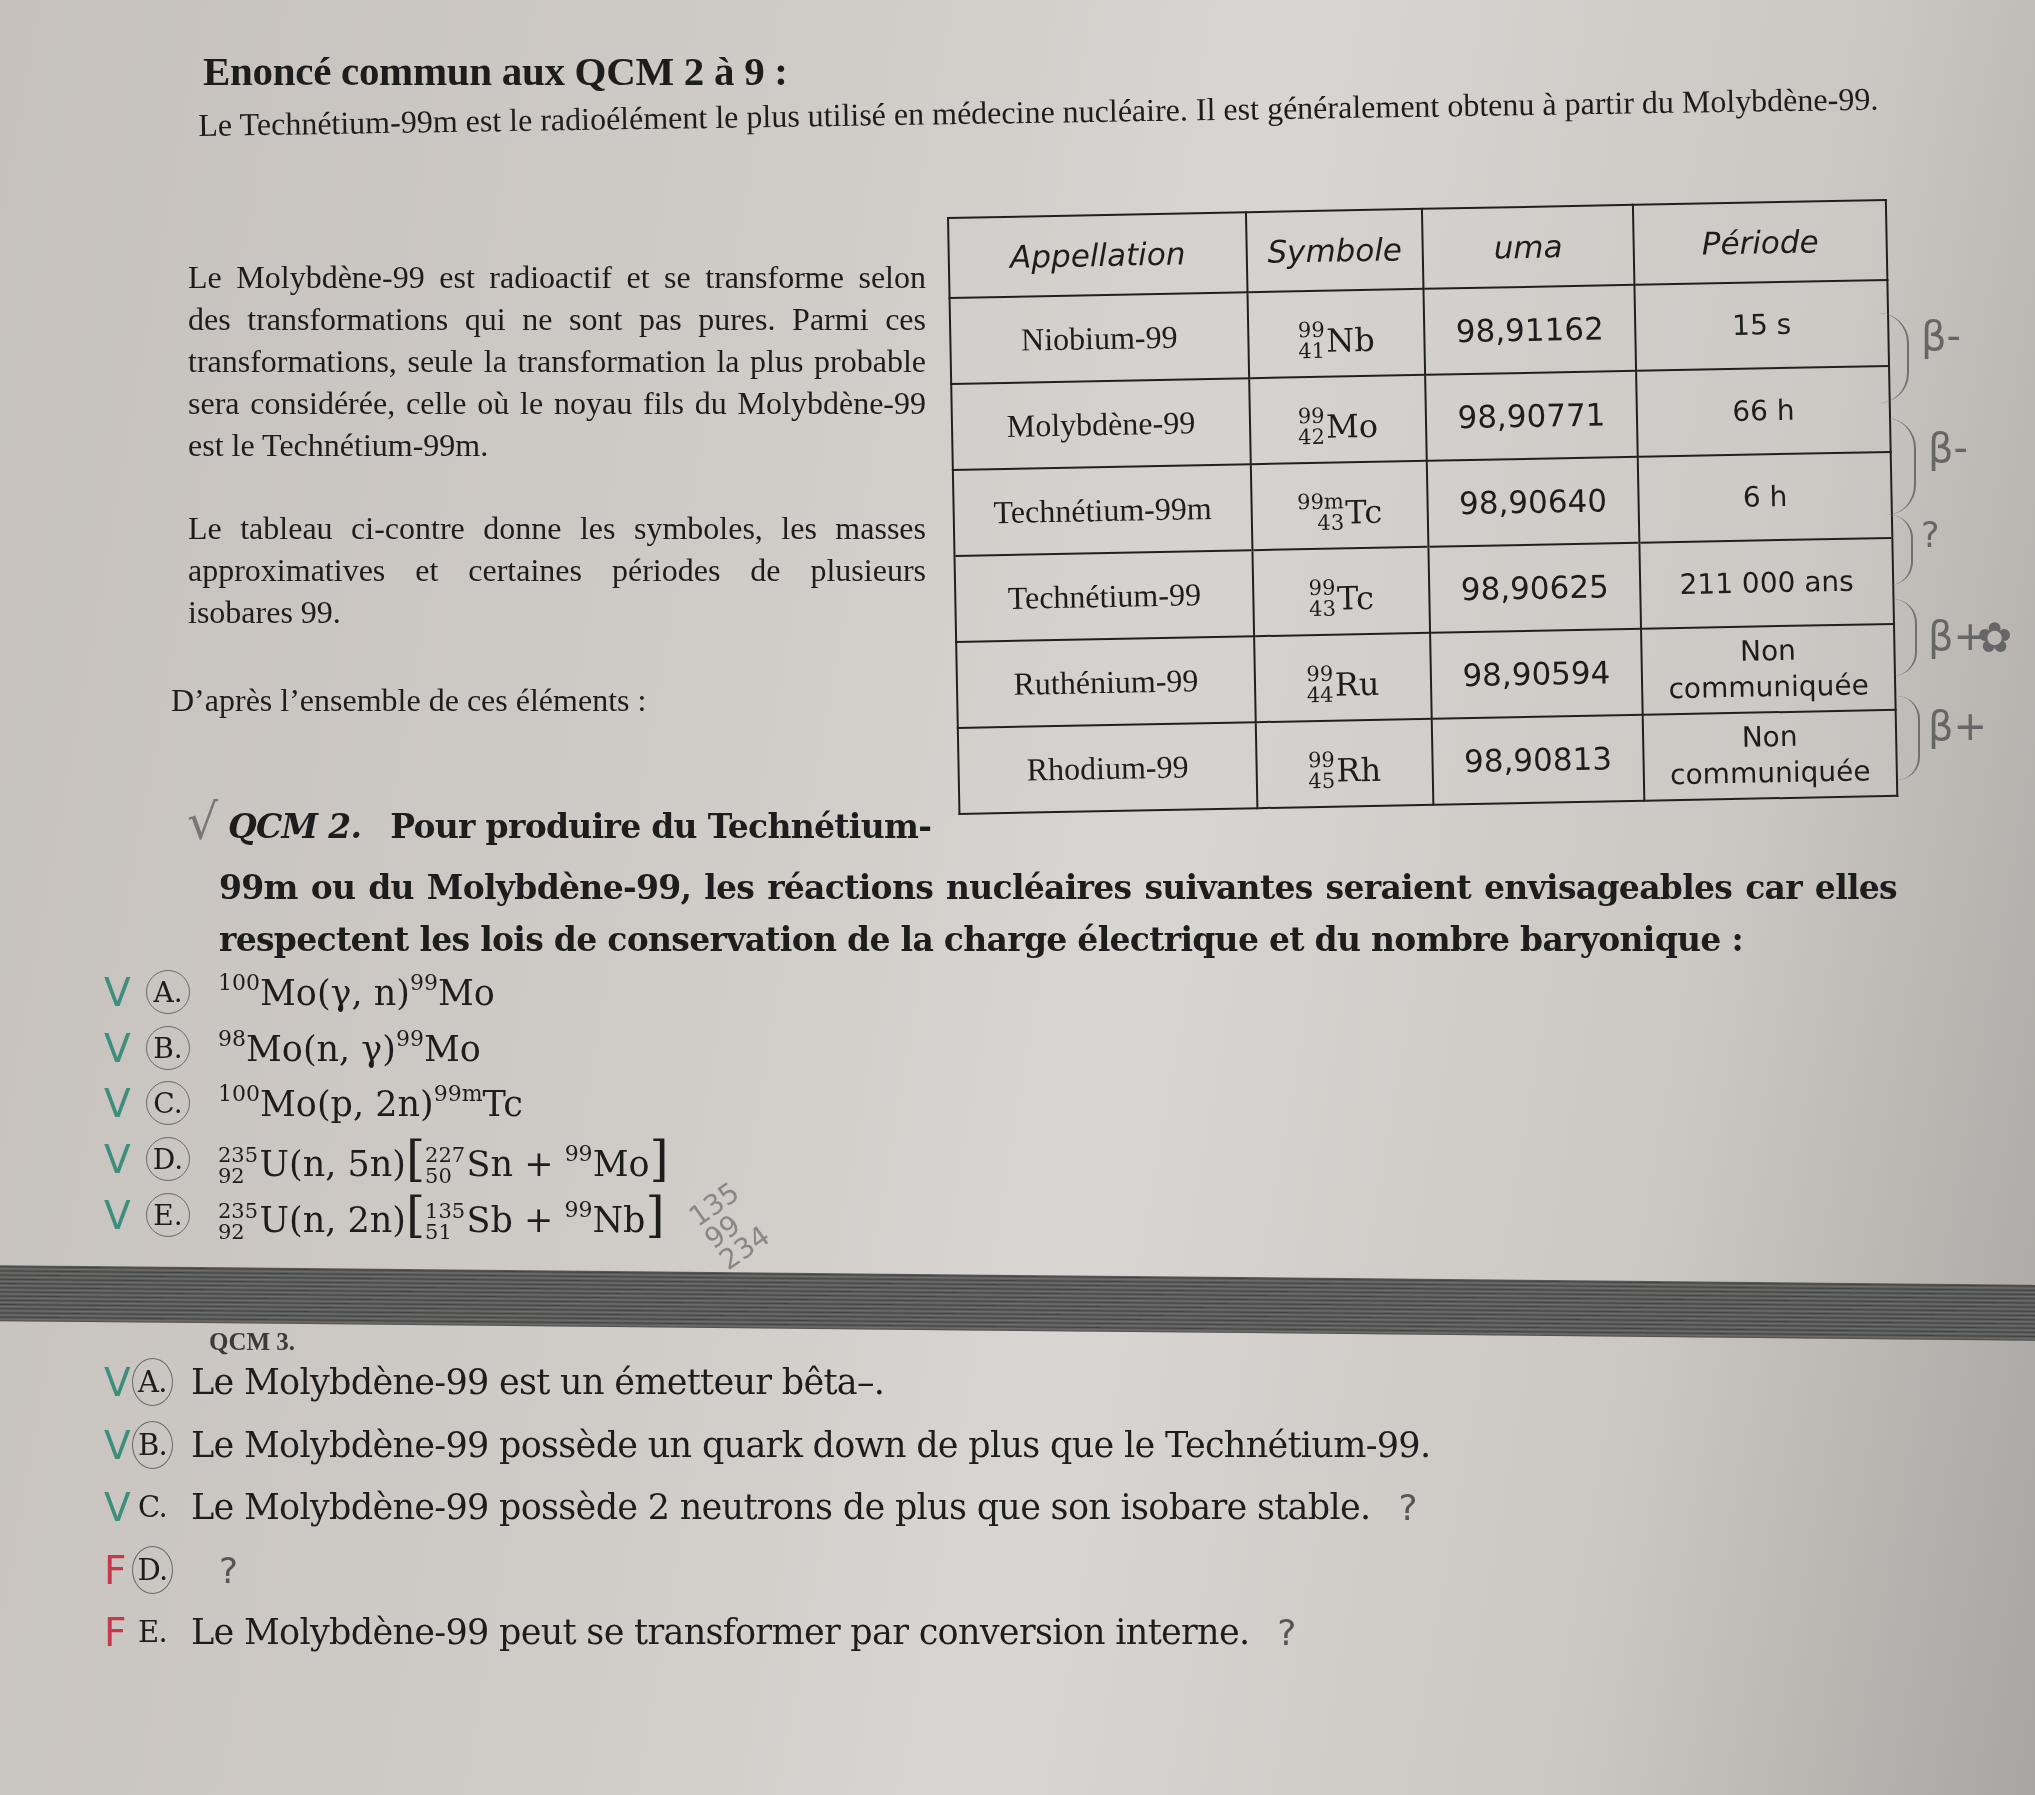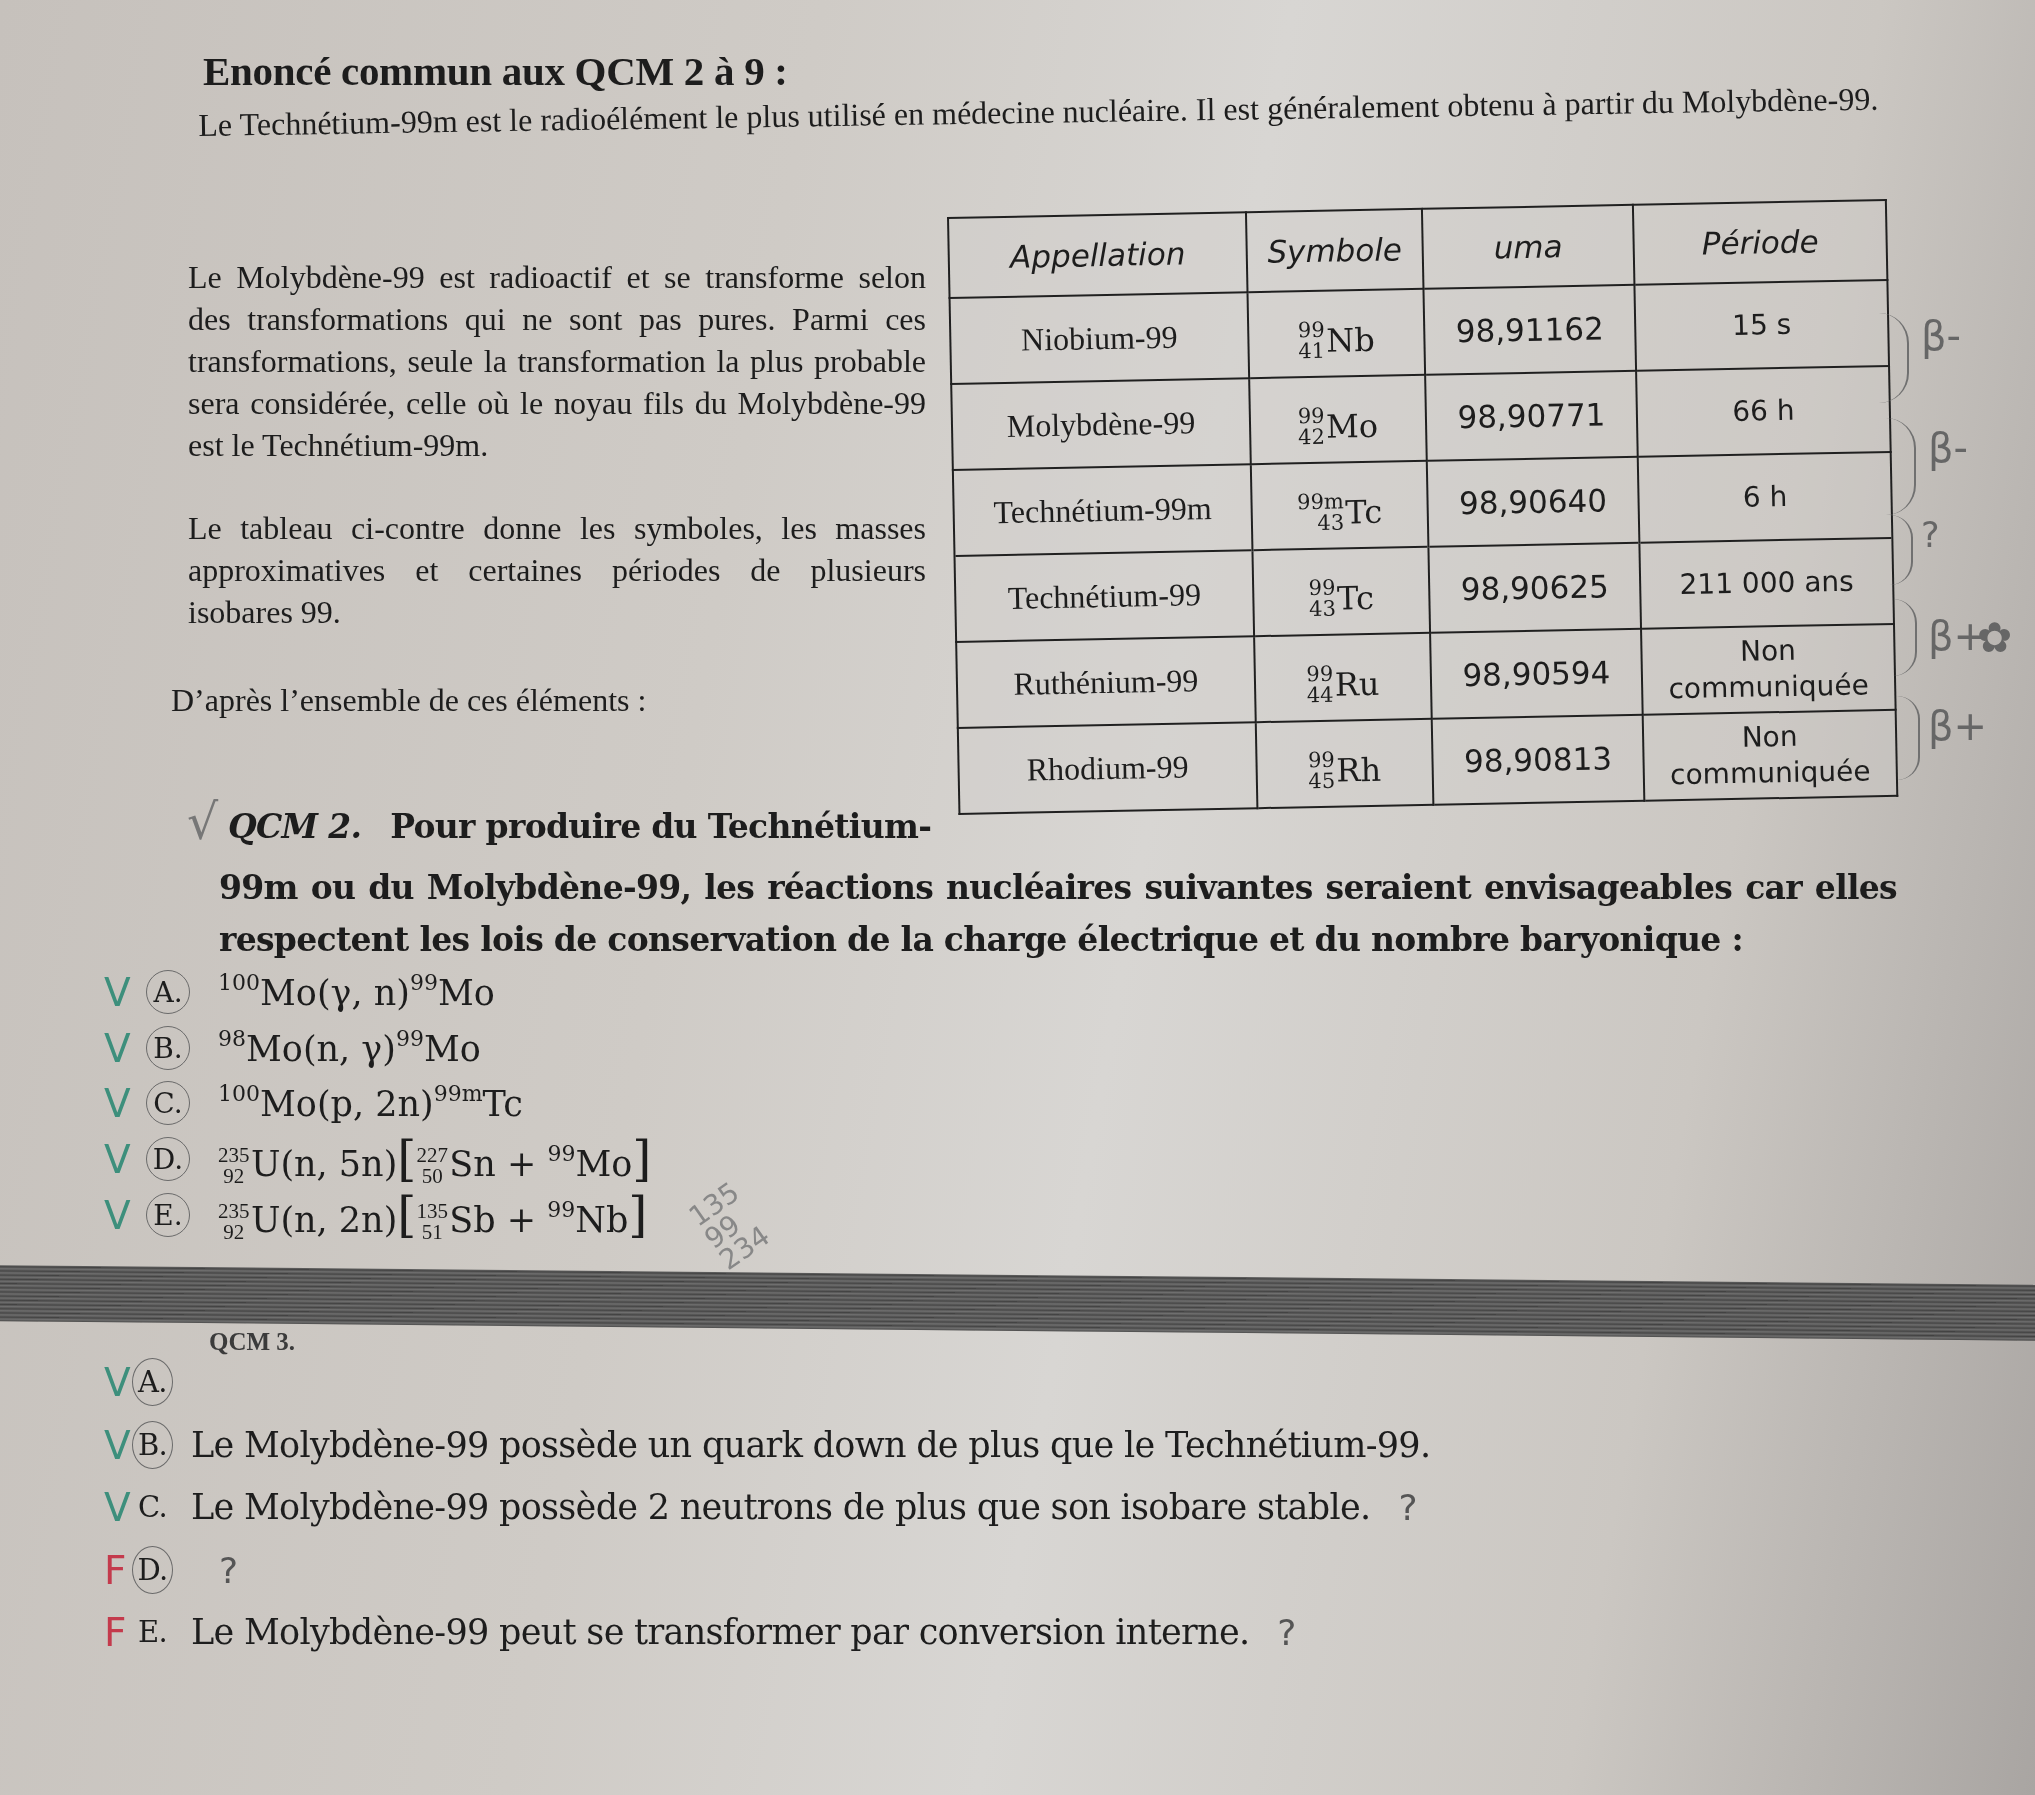--- a/index.html
+++ b/index.html
@@ -35,21 +35,21 @@
   .nuc .el { font-size: 32px; }
 
   .q2title { left: 228px; top: 807px; font-size: 33px; font-weight: bold; font-family: "DejaVu Serif", serif; letter-spacing: -0.7px; }
   .q2title .qn { margin-right: 29px; font-style: italic; }
   .q2body { left: 219px; top: 862px; width: 1678px; font-size: 33px; font-weight: bold; line-height: 52px; font-family: "DejaVu Serif", serif; letter-spacing: -0.7px; text-align: justify; }
 
   .opt { left: 104px; height: 56px; display: flex; align-items: center; font-family: "DejaVu Serif", serif; font-size: 35px; }
   .opt .mark { width: 42px; font-family: "DejaVu Sans", sans-serif; font-size: 39px; color: #3d8f7c; }
   .opt .letter { width: 42px; height: 42px; border: 1.4px solid #6a6a6a; border-radius: 50%; display: inline-flex; align-items: center; justify-content: center; font-size: 28px; margin-right: 28px; }
   .sup { font-size: 22px; vertical-align: 15.3px; }
-  .stack { display: inline-flex; flex-direction: column; align-items: center; font-size: 21px; line-height: 21px; vertical-align: middle; margin-right: 1.4px; font-family: Liberation Serif, serif; }
+  .stack { display: inline-flex; flex-direction: column; align-items: flex-start; font-size: 21px; line-height: 21px; vertical-align: middle; margin-right: 1.4px; }
   .bracket { font-size: 49px; font-weight: 200; }
 
   .band {
     left: -14px; top: 1265px; width: 2074px; height: 56px;
     background: repeating-linear-gradient(0deg, #444 0px, #6a6a6a 2.1px, #3b3b3b 4.2px);
     transform: rotate(0.55deg); transform-origin: left top; opacity: 0.95;
   }
   .q3title { left: 209px; top: 1328px; font-size: 25px; font-weight: bold; color: #3b3b3b; }
 
   .opt3 { left: 104px; display: flex; align-items: center; font-size: 35px; font-family: "DejaVu Serif", serif; letter-spacing: -0.7px; height: 56px; }
@@ -215,20 +215,21 @@
   <div>99</div>
   <div>234</div>
 </div>
 
 <div class="abs band"></div>
 <div class="abs q3title">QCM 3.</div>
 
 <div class="abs opt3" style="top:1354px;">
   <span class="mark">V</span>
   <span class="letter">A.</span>
+  <span>Le Molybdène-99 est un émetteur bêta–.</span>
   <span class="q"></span>
 </div>
 <div class="abs opt3" style="top:1417px;">
   <span class="mark">V</span>
   <span class="letter">B.</span>
   <span>Le Molybdène-99 possède un quark down de plus que le Technétium-99.</span>
   <span class="q"></span>
 </div>
 <div class="abs opt3" style="top:1479px;">
   <span class="mark">V</span>

